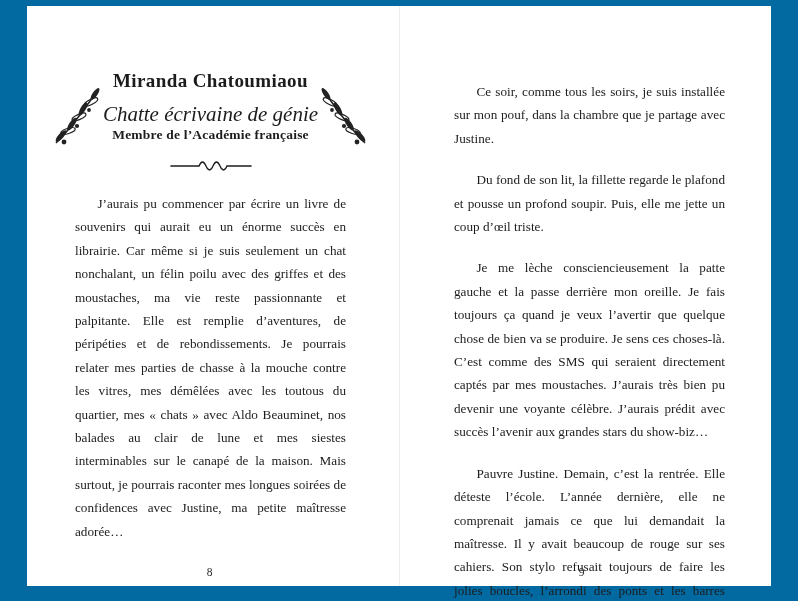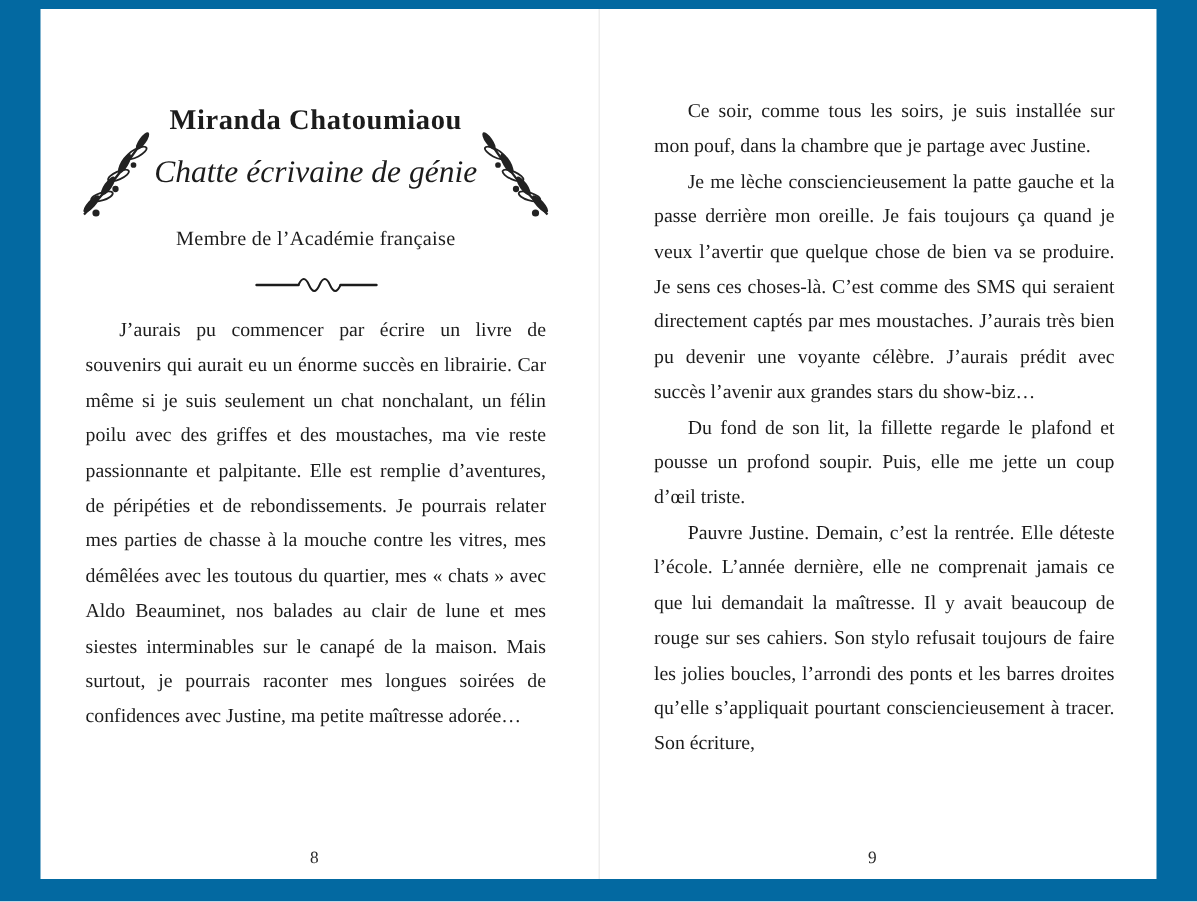--- a/index.html
+++ b/index.html
@@ -39,42 +39,42 @@
     font-size: 19px;
     font-weight: 700;
     letter-spacing: 0.4px;
   }
   .chapter-subtitle {
     font-style: italic;
     font-size: 21px;
     margin-top: 10px;
   }
   .chapter-membership {
-    font-weight: 400;
+    font-weight: 700;
     font-size: 13.5px;
-    margin-top: 24px;
+    margin-top: 0;
     letter-spacing: 0.2px;
   }
   .branch {
     position: absolute;
     top: 14px;
     width: 56px; height: 64px;
   }
   .branch--left  { left: -6px; }
   .branch--right { right: -6px; transform: scaleX(-1); }
 
   .divider {
     text-align: center;
     margin: 15px 0 10px 0;
     line-height: 0;
   }
 
   
   .body p {
-    margin: 0;
+    margin: 18px;
     font-size: 13.2px;
     line-height: 23.4px;
     text-align: justify;
     text-indent: 1.7em;
     hyphens: auto;
   }
   .page--right .body { margin-top: 0; }
 
   .pageno {
     position: absolute;
@@ -142,22 +142,22 @@
       <div class="body">
         <p>J’aurais pu commencer par écrire un livre de souvenirs qui aurait eu un énorme succès en librairie. Car même si je suis seulement un chat nonchalant, un félin poilu avec des griffes et des moustaches, ma vie reste passionnante et palpitante. Elle est remplie d’aventures, de péripéties et de rebondissements. Je pourrais relater mes parties de chasse à la mouche contre les vitres, mes démêlées avec les toutous du quartier, mes « chats » avec Aldo Beauminet, nos balades au clair de lune et mes siestes interminables sur le canapé de la maison. Mais surtout, je pourrais raconter mes longues soirées de confidences avec Justine, ma petite maîtresse adorée…</p>
       </div>
 
       <div class="pageno">8</div>
     </div>
 
     <div class="page page--right">
       <div class="body">
         <p>Ce soir, comme tous les soirs, je suis installée sur mon pouf, dans la chambre que je partage avec Justine.</p>
+        <p>Du fond de son lit, la fillette regarde le plafond et pousse un profond soupir. Puis, elle me jette un coup d’œil triste.</p>
         <p>Je me lèche consciencieusement la patte gauche et la passe derrière mon oreille. Je fais toujours ça quand je veux l’avertir que quelque chose de bien va se produire. Je sens ces choses-là. C’est comme des SMS qui seraient directement captés par mes moustaches. J’aurais très bien pu devenir une voyante célèbre. J’aurais prédit avec succès l’avenir aux grandes stars du show-biz…</p>
-        <p>Du fond de son lit, la fillette regarde le plafond et pousse un profond soupir. Puis, elle me jette un coup d’œil triste.</p>
         <p>Pauvre Justine. Demain, c’est la rentrée. Elle déteste l’école. L’année dernière, elle ne comprenait jamais ce que lui demandait la maîtresse. Il y avait beaucoup de rouge sur ses cahiers. Son stylo refusait toujours de faire les jolies boucles, l’arrondi des ponts et les barres droites qu’elle s’appliquait pourtant consciencieusement à tracer. Son écriture,</p>
       </div>
 
       <div class="pageno">9</div>
     </div>
 
   </div>
 </div>
 
 </body></html>

